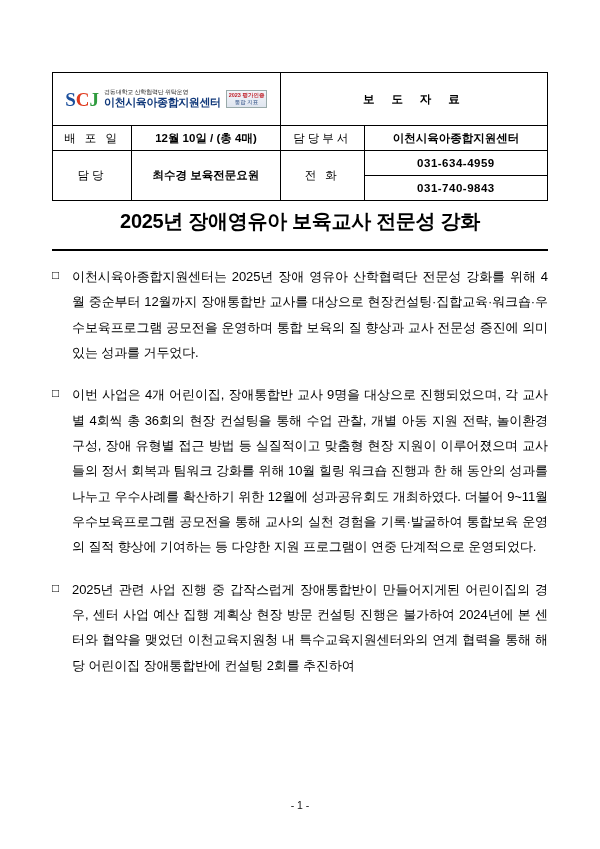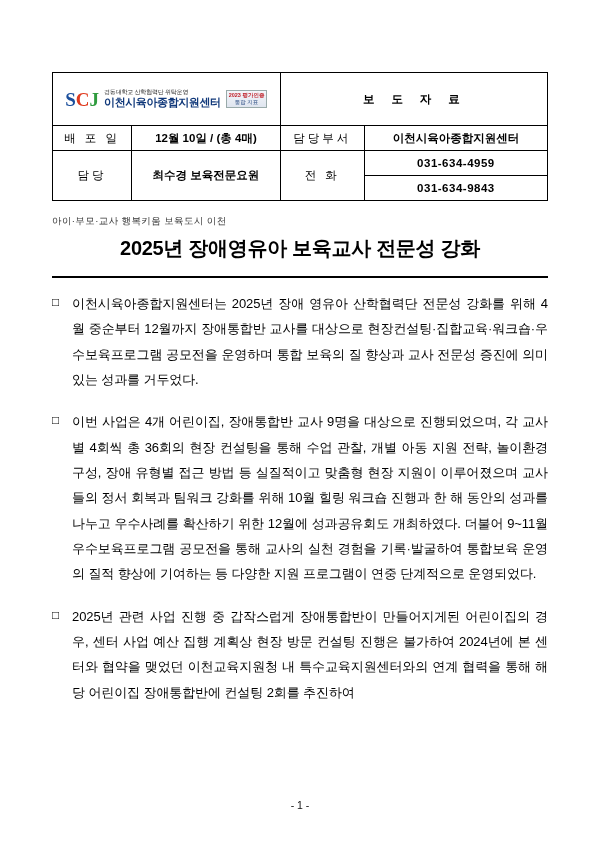--- a/index.html
+++ b/index.html
@@ -215,26 +215,25 @@
       <td class="lbl">담당부서</td>
       <td class="val">이천시육아종합지원센터</td>
     </tr>
     <tr class="row-h">
       <td class="lbl" rowspan="2">담당</td>
       <td class="val-strong" rowspan="2">최수경 보육전문요원</td>
       <td class="lbl" rowspan="2">전 화</td>
       <td class="phone">031-634-4959</td>
     </tr>
     <tr class="row-h">
-      <td class="phone">031-634-9843</td>
+      <td class="phone">031-740-9843</td>
     </tr>
   </tbody>
     </table>
 
-  <div class="kicker">아이·부모·교사 행복키움 보육도시 이천</div>
 
   <div class="headline">
     <span class="l1">2025년 장애영유아 보육교사 전문성 강화</span>
   </div>
 
   <hr class="rule">
 
   <div class="body">
 
     <div class="para">

